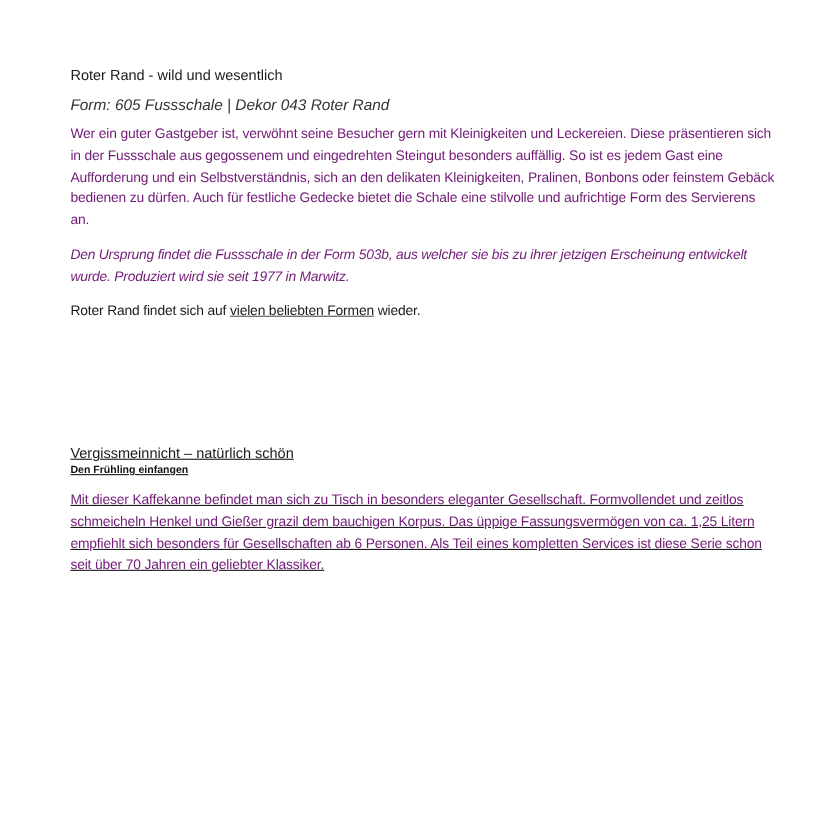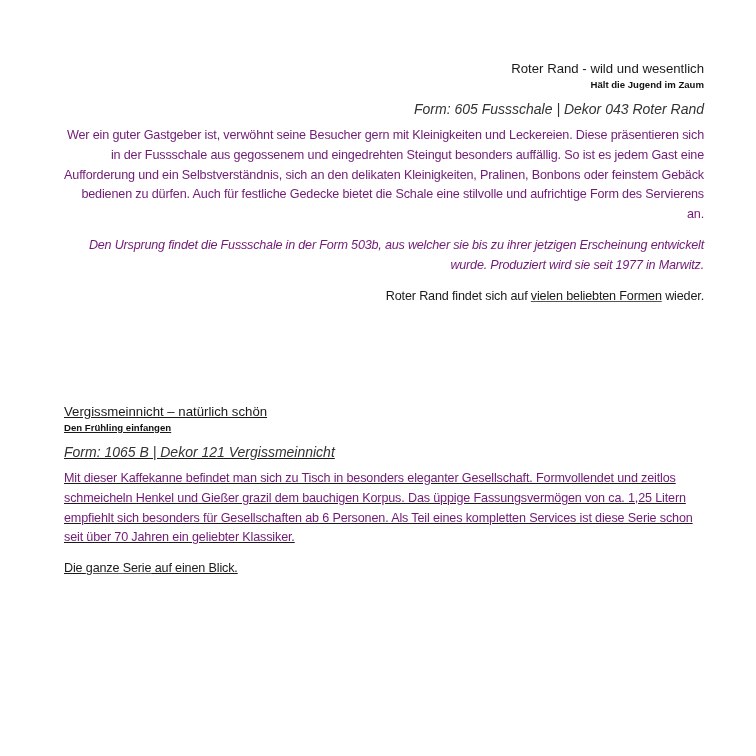--- a/index.html
+++ b/index.html
@@ -13,21 +13,21 @@
       position: relative;
       overflow: hidden;
       font-family: "Liberation Sans", "DejaVu Sans", sans-serif;
       color: #1a1a1a;
     }
     .section {
       position: absolute;
       left: 64px;
       width: 640px;
     }
-    #section-1 { top: 60px; text-align: right; }
+    #section-1 { top: 60px; }
     #section-2 { top: 403px; text-decoration: underline; }
 
     .title {
       font-size: 13.2px;
       line-height: 18px;
       margin: 0;
       font-weight: normal;
       color: #1a1a1a;
     }
     .subtitle {
@@ -71,26 +71,23 @@
       text-decoration: underline;
       text-decoration-color: #555;
       cursor: pointer;
     }
   </style>
 </head>
 <body>
 
 <div class="section" id="section-1">
   <h2 class="title">Roter Rand - wild und wesentlich</h2>
-  <div class="subtitle">Hält die Jugend im Zaum</div>
   <div class="meta">Form: 605 Fussschale | Dekor 043 Roter Rand</div>
   <p class="body">Wer ein guter Gastgeber ist, verwöhnt seine Besucher gern mit Kleinigkeiten und Leckereien. Diese präsentieren sich in der Fussschale aus gegossenem und eingedrehten Steingut besonders auffällig. So ist es jedem Gast eine Aufforderung und ein Selbstverständnis, sich an den delikaten Kleinigkeiten, Pralinen, Bonbons oder feinstem Gebäck bedienen zu dürfen. Auch für festliche Gedecke bietet die Schale eine stilvolle und aufrichtige Form des Servierens an.</p>
   <p class="note">Den Ursprung findet die Fussschale in der Form 503b, aus welcher sie bis zu ihrer jetzigen Erscheinung entwickelt wurde. Produziert wird sie seit 1977 in Marwitz.</p>
   <p class="tail"><span>Roter Rand findet sich auf </span><a class="inline-link">vielen beliebten Formen</a><span> wieder.</span></p>
 </div>
 
 <div class="section" id="section-2">
   <h2 class="title">Vergissmeinnicht – natürlich schön</h2>
   <div class="subtitle">Den Frühling einfangen</div>
-  <div class="meta">Form: 1065 B | Dekor 121 Vergissmeinnicht</div>
   <p class="body">Mit dieser Kaffekanne befindet man sich zu Tisch in besonders eleganter Gesellschaft. Formvollendet und zeitlos schmeicheln Henkel und Gießer grazil dem bauchigen Korpus. Das üppige Fassungsvermögen von ca. 1,25 Litern empfiehlt sich besonders für Gesellschaften ab 6 Personen. Als Teil eines kompletten Services ist diese Serie schon seit über 70 Jahren ein geliebter Klassiker.</p>
-  <p class="tail"><span>Die </span><a class="inline-link">ganze Serie</a><span> auf einen Blick.</span></p>
 </div>
 
 </body></html>

